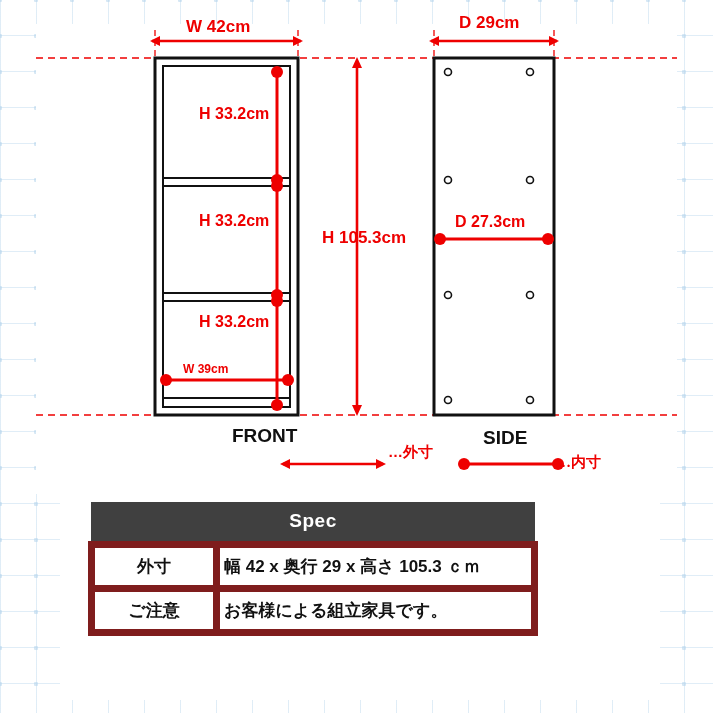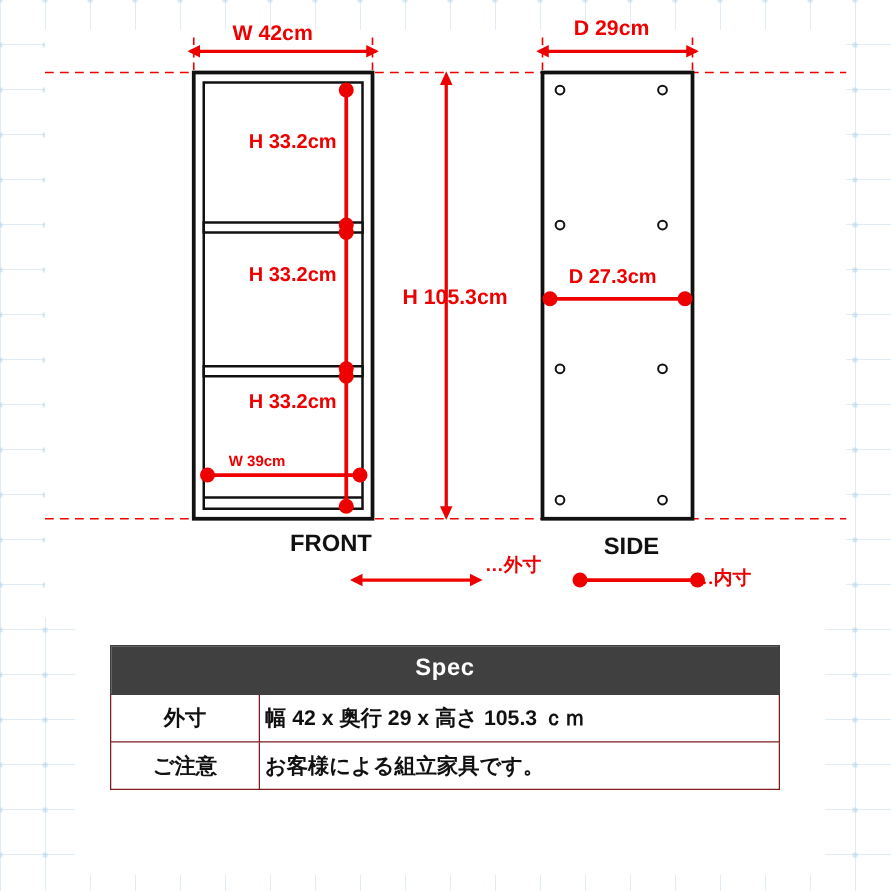--- a/index.html
+++ b/index.html
@@ -75,38 +75,37 @@
     z-index: 6;
   }
   .txt.red { color: #ee0000; }
   .txt.black { color: #111111; }
 
   
   .spec {
     position: absolute;
     left: 88px;
     top: 502px;
-    width: 536px;
+    width: 450px;
     z-index: 4;
     border-collapse: collapse;
     background: #ffffff;
-    margin-top: 14px;
   }
   .spec .spec-head td {
     background: #404040;
     color: #ffffff;
     text-align: center;
     font-size: 19px;
     font-weight: bold;
     padding: 7px 0 9px 0;
     letter-spacing: 0.5px;
     border: 1px solid #404040;
   }
   .spec td {
-    border: 1px solid #7f1d1d;
+    border: 7px solid #7f1d1d;
     font-size: 17px;
     font-weight: bold;
     color: #111111;
     padding: 7px 4px;
   }
   .spec td.label {
     width: 110px;
     text-align: center;
   }
   .spec td.value {

